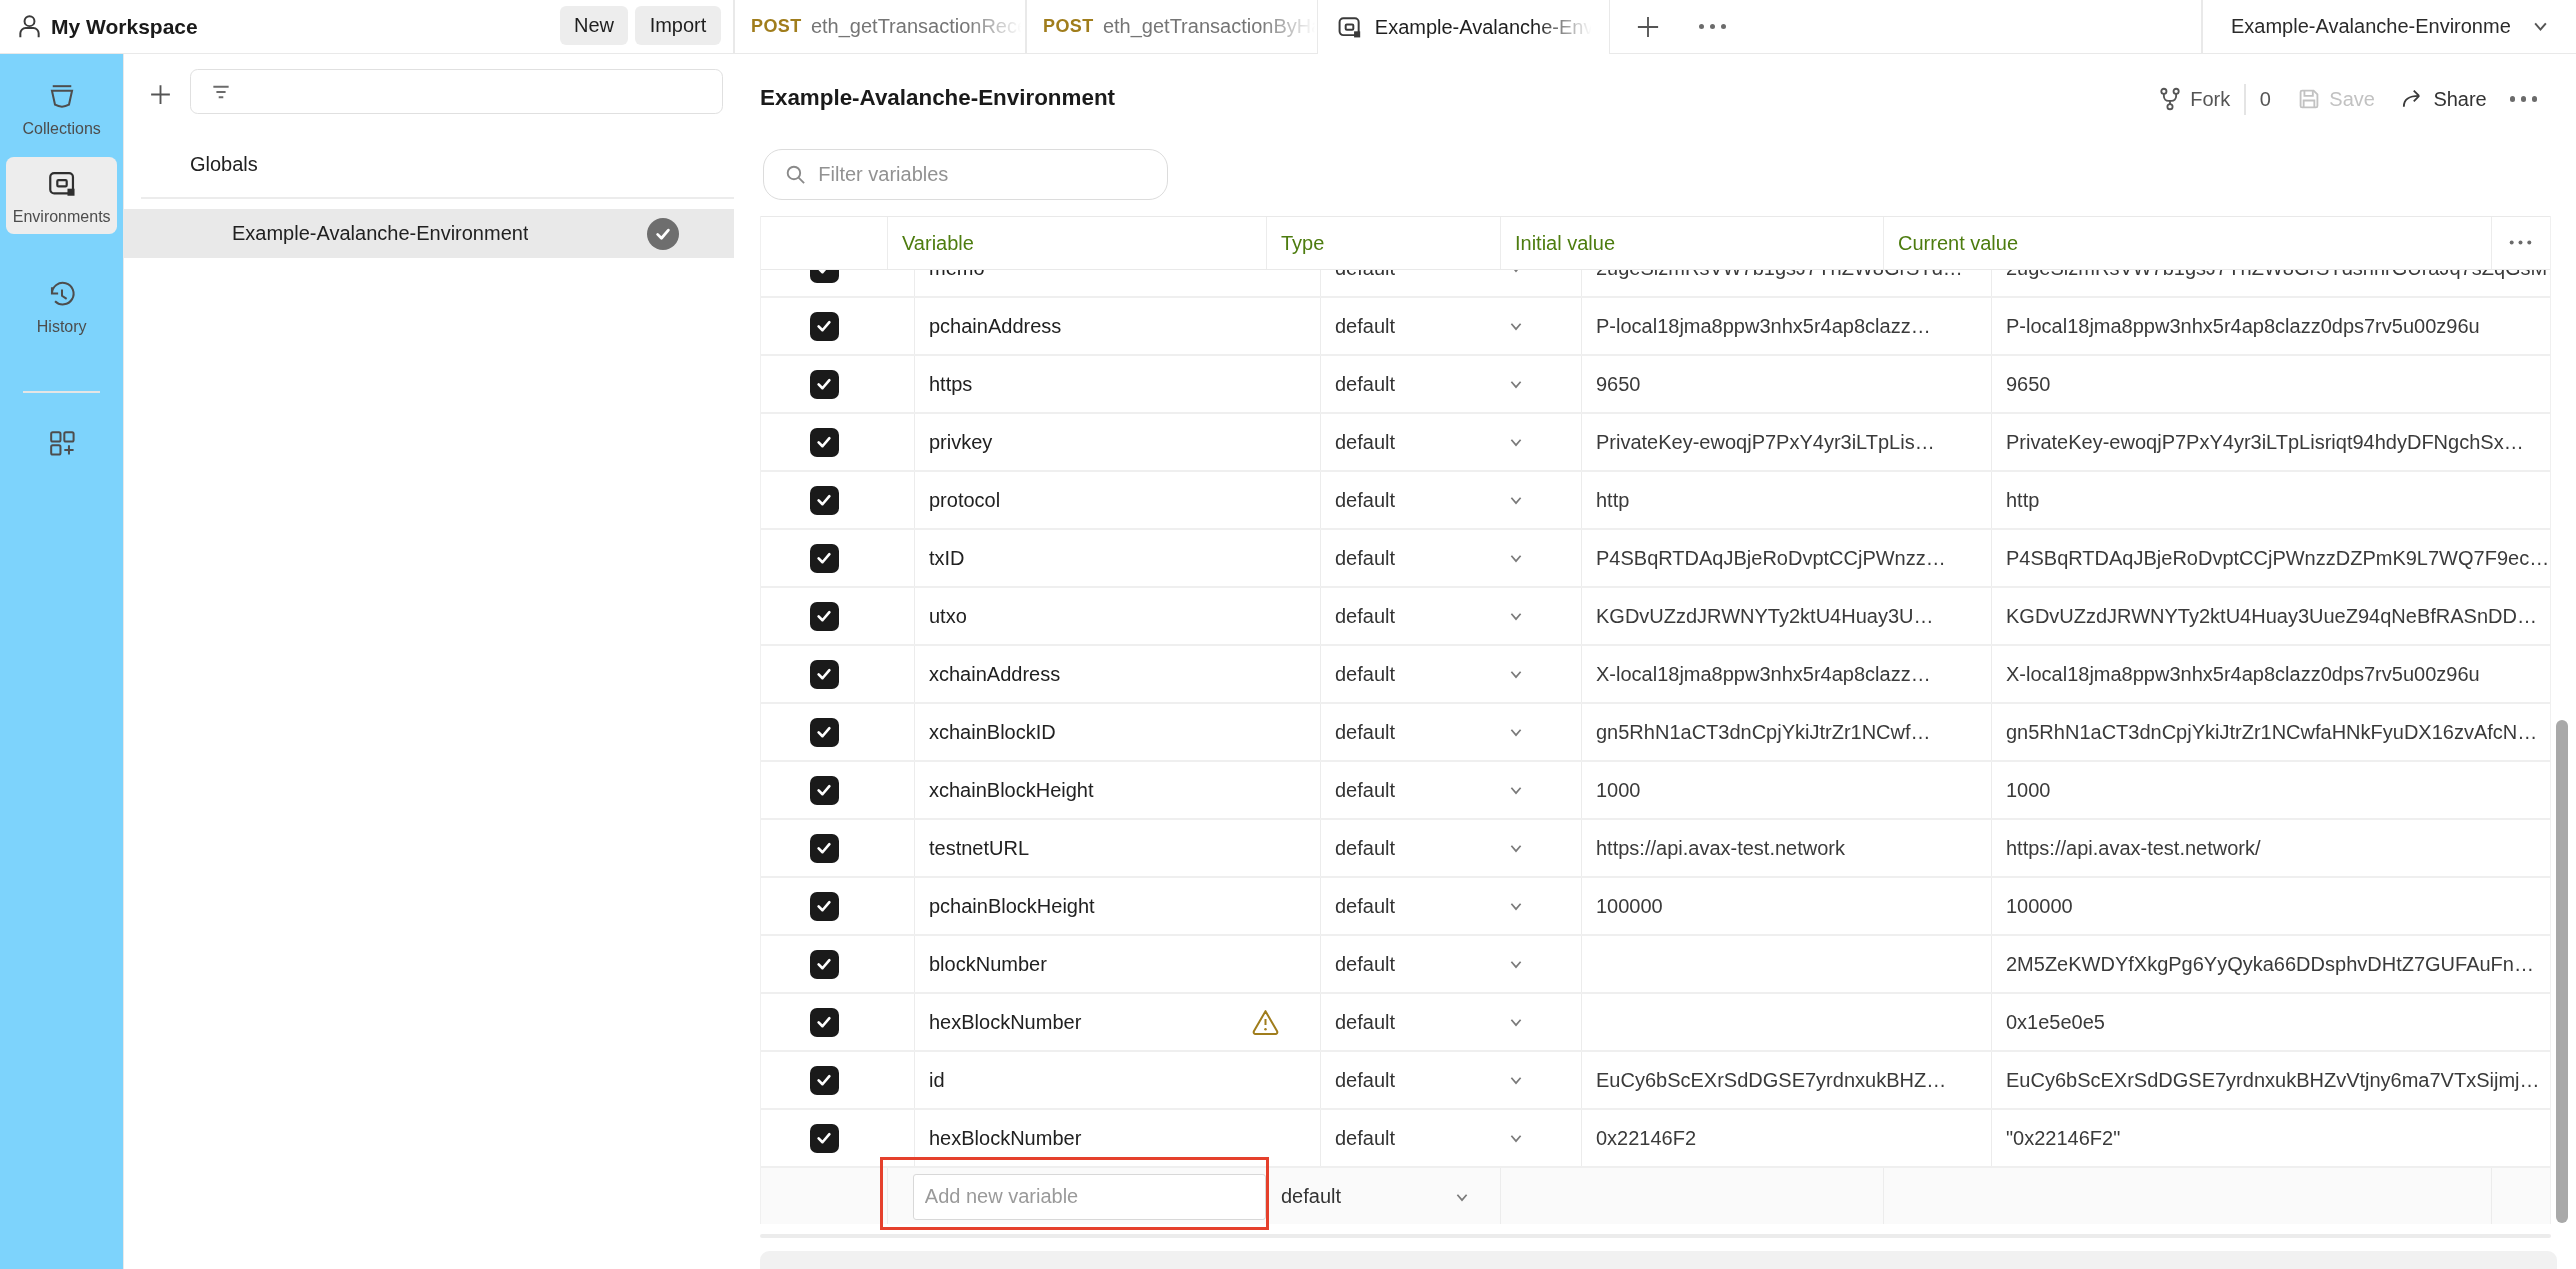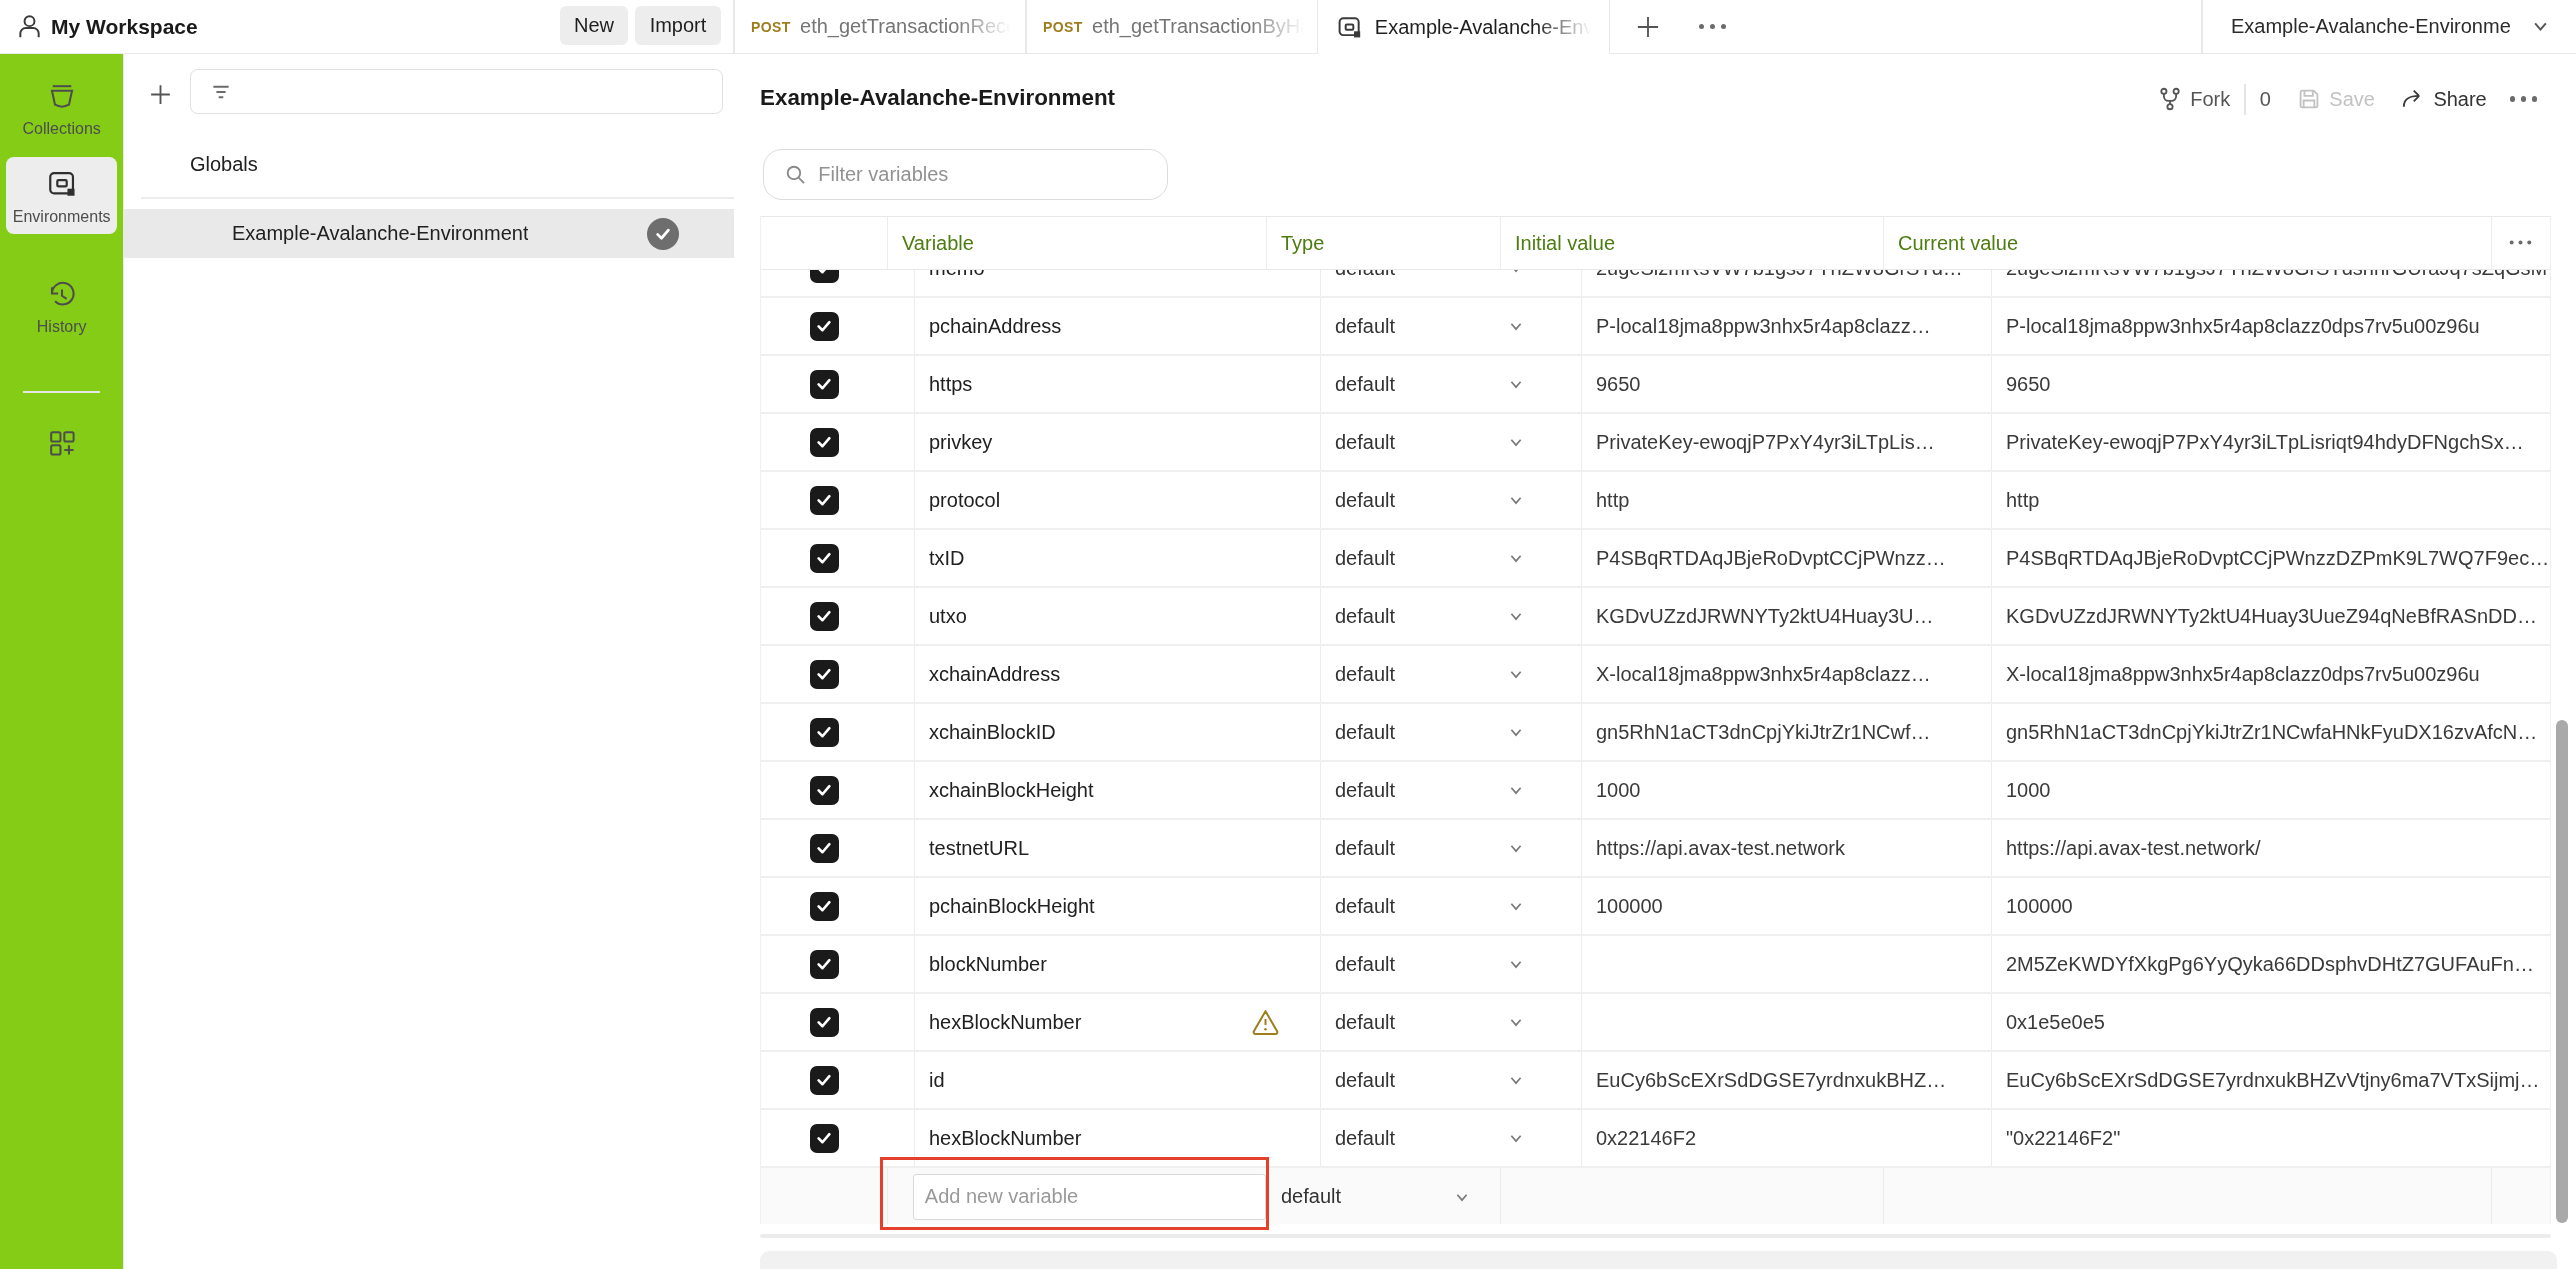--- a/index.html
+++ b/index.html
@@ -14,21 +14,21 @@
   #workspace-label { position:absolute; left:51px; top:0; height:53px; display:flex;
     align-items:center; font-size:21px; font-weight:700; color:#1a1a1a; }
   .topbtn { position:absolute; top:6.2px; height:39px; background:#ededed; border:none;
     border-radius:6.2px; font-size:20px; color:#1f1f1f; font-family:inherit;
     display:flex; align-items:center; justify-content:center; cursor:pointer; }
   #btn-new { left:560px; width:68px; }
   #btn-import { left:635px; width:86px; }
   .vdiv { position:absolute; top:0; width:1.5px; height:53px; background:#e9e9e9; }
   .tab { position:absolute; top:0; height:53px; display:flex; align-items:center;
     padding-left:17px; overflow:hidden; }
-  .tab .method { font-size:14px; font-weight:700; color:#a07d1c; margin-right:9.3px;
+  .tab .method { font-size:18px; font-weight:700; color:#a07d1c; margin-right:9.3px;
     letter-spacing:0.4px; }
   .tab .tlabel { font-size:20px; color:#757575; white-space:nowrap;
     -webkit-mask-image:linear-gradient(90deg,#000 72%,transparent 97%);
             mask-image:linear-gradient(90deg,#000 72%,transparent 97%); }
   #tab-active { left:1317px; width:293px; height:54px; background:#fff; z-index:3;
     border-left:1.5px solid #e9e9e9; border-right:1.5px solid #e9e9e9; }
   #tab-active .tlabel { color:#1f1f1f; }
   .icon { display:inline-block; line-height:0; }
   #tab-plus { position:absolute; left:1626px; top:0; width:43px; height:53px;
     display:flex; align-items:center; justify-content:center; color:#555; }
@@ -36,21 +36,21 @@
     display:flex; align-items:center; justify-content:center; }
   .dots { display:flex; gap:5.4px; }
   .dots i { width:5.4px; height:5.4px; border-radius:50%; background:#6b6b6b; }
   #env-selector { position:absolute; left:2202px; top:0; width:374px; height:53px;
     display:flex; align-items:center; padding-left:29px; cursor:pointer; }
   #env-selector .tlabel { font-size:20px; color:#2b2b2b; white-space:nowrap;
     overflow:hidden; max-width:293px; }
 
   
   #rail { position:absolute; left:0; top:54px; width:124px; height:1215px;
-    border-right:1.5px solid #e9e9e9; background:#84cc16; }
+    border-right:1.5px solid #e9e9e9; background:#7dd3fc; }
   .rail-item { position:absolute; left:6.2px; width:111px; border-radius:7.7px;
     display:flex; flex-direction:column; align-items:center; gap:6.2px;
     padding:9.3px 0 7.7px; color:#4d4d4d; cursor:pointer; }
   .rail-item .rlabel { font-size:16px; color:#4d4d4d; }
   .rail-item.active { background:#ededed; }
   #rail-divider { position:absolute; left:23px; top:337px; width:77px; height:1.5px;
     background:#e5e5e5; }
 
   
   #sidebar { position:absolute; left:124px; top:54px; width:611px; height:1215px;

